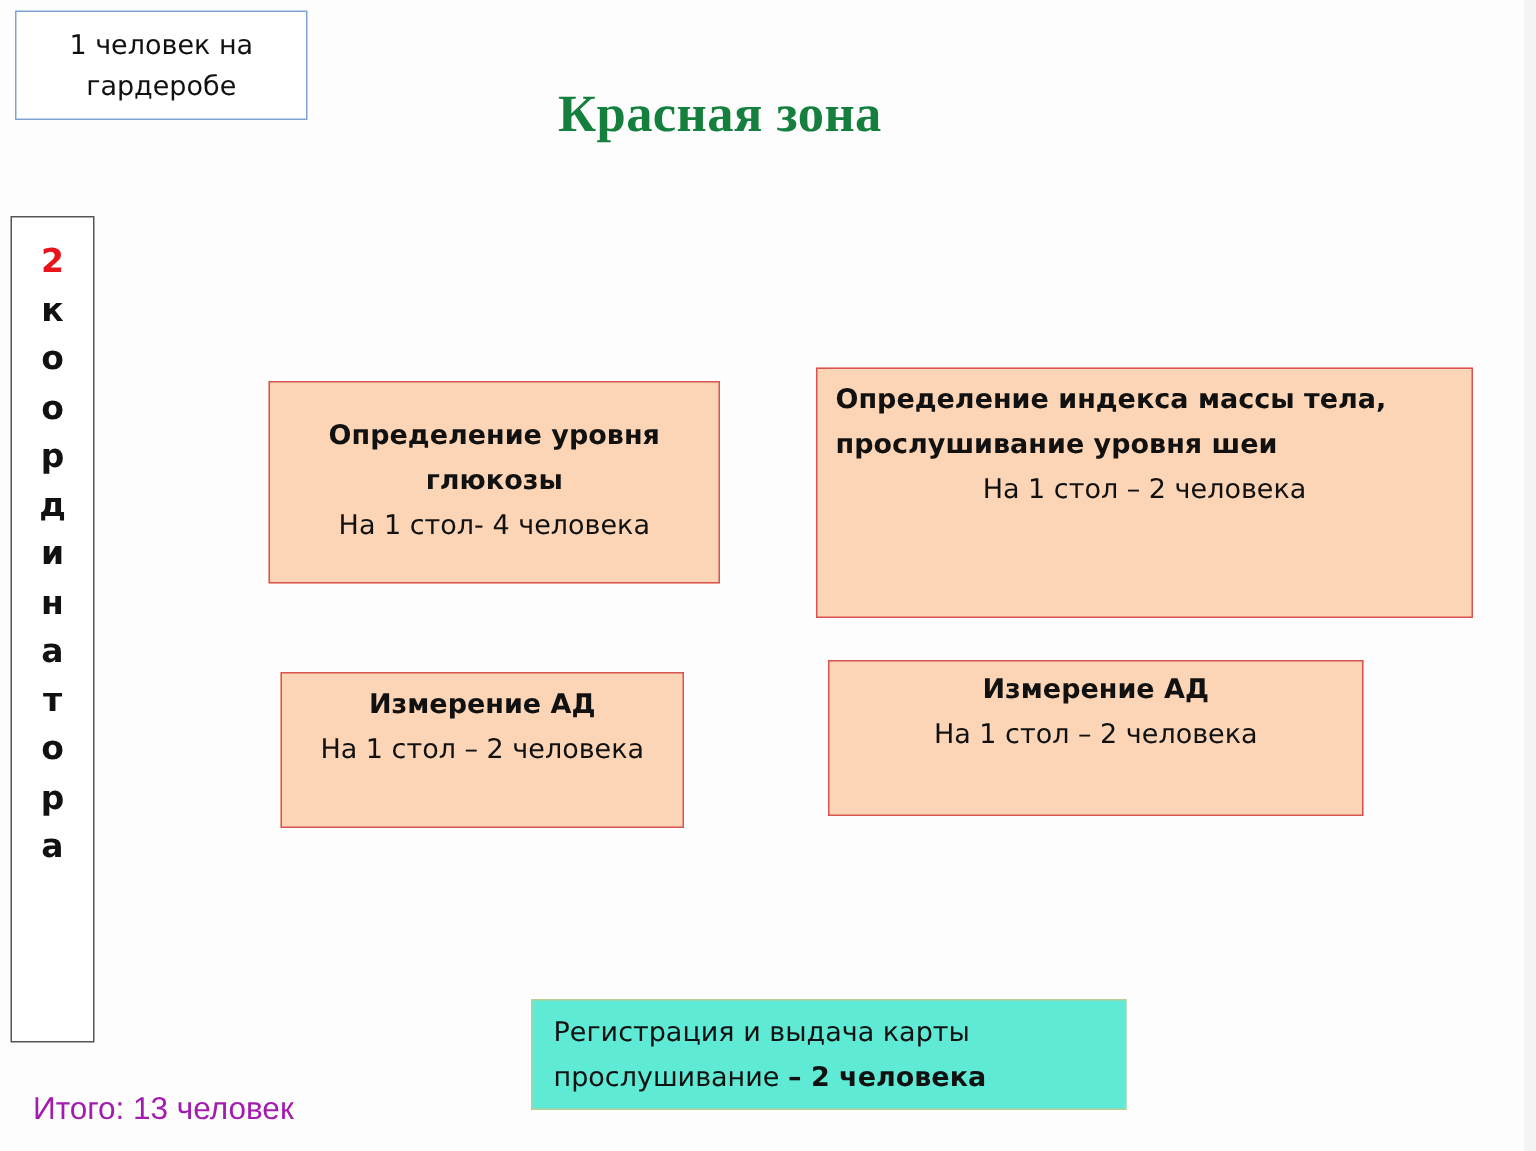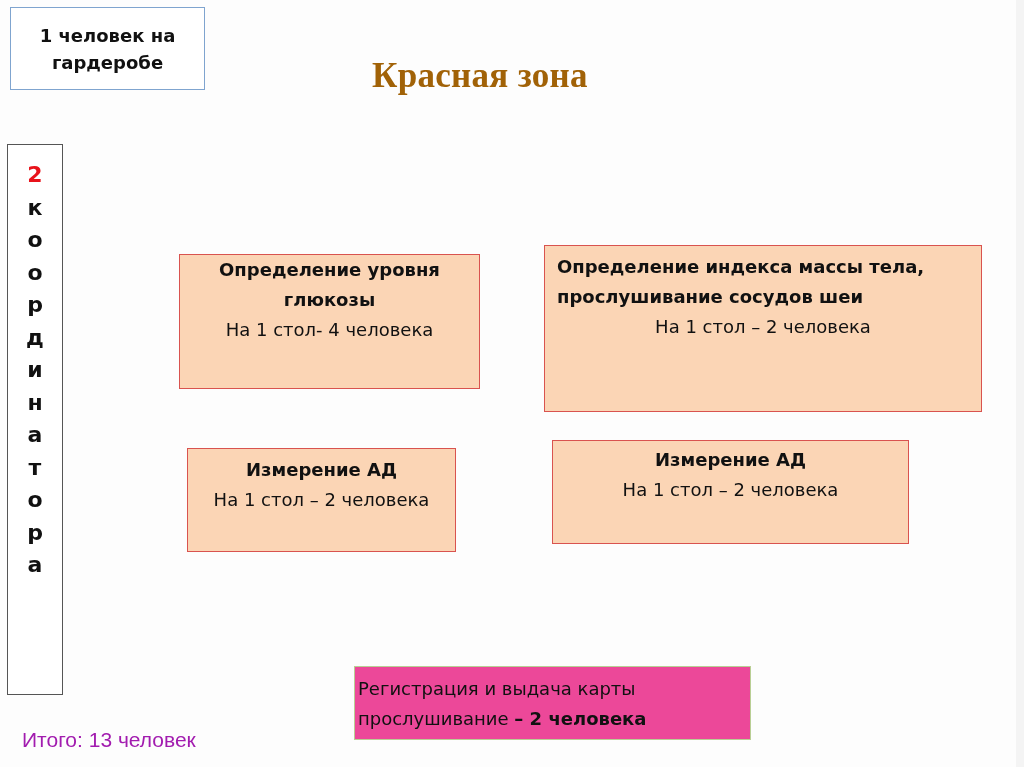--- a/index.html
+++ b/index.html
@@ -5,52 +5,52 @@
     html, body { margin: 0; padding: 0; }
     body {
       width: 1024px; height: 767px; position: relative; overflow: hidden;
       background: #fdfdfd;
       font-family: "DejaVu Sans", "Liberation Sans", sans-serif;
       color: #111;
     }
     .right-strip { position: absolute; left: 1016px; top: 0; width: 8px; height: 767px; background: #f4f4f4; }
     .box { position: absolute; box-sizing: border-box; }
     .wardrobe {
-      left: 10px; top: 7px; width: 195px; height: 83px;
+      left: 10px; top: 7px; width: 195px; height: 73px;
       border: 1.5px solid #7fa4cf; background: #ffffff;
       display: flex; align-items: center; justify-content: center; text-align: center;
-      font-weight: bold; font-size: 18px; line-height: 27px;
+      font-weight: normal; font-size: 18px; line-height: 27px;
     }
     .title {
       position: absolute; left: 372px; top: 56px;
       font-family: "Liberation Serif", "DejaVu Serif", serif;
-      font-weight: bold; font-size: 35px; color: #a16207; letter-spacing: 0.3px;
+      font-weight: bold; font-size: 35px; color: #15803d; letter-spacing: 0.3px;
     }
     .coord {
       left: 7px; top: 144px; width: 56px; height: 551px;
       border: 1.5px solid #555; background: #ffffff;
       display: flex; flex-direction: column; align-items: center; padding-top: 14px;
       font-weight: bold; font-size: 22px;
     }
     .coord span { display: block; height: 32.5px; line-height: 32.5px; }
     .coord .num { color: #e8131b; }
     .station {
       background: #fbd5b5; border: 1.5px solid #d9534f;
       text-align: center; font-size: 18px; line-height: 30px;
     }
     .station .bold { font-weight: bold; }
-    .s1 { left: 179px; top: 254px; width: 301px; height: 135px; padding-top: 0; }
+    .s1 { left: 179px; top: 254px; width: 301px; height: 135px; padding-top: 21px; }
     .s2 { left: 544px; top: 245px; width: 438px; height: 167px; padding-top: 6px; }
     .s2 .bold { text-align: left; padding-left: 12px; }
     .s3 { left: 187px; top: 448px; width: 269px; height: 104px; padding-top: 6px; }
     .s4 { left: 552px; top: 440px; width: 357px; height: 104px; padding-top: 4px; }
     .reg {
       left: 354px; top: 666px; width: 397px; height: 74px;
-      background: #ec4899; border: 1.5px solid #b9cf94;
-      font-size: 18px; line-height: 30px; padding: 7px 0 0 3px;
+      background: #5eead4; border: 1.5px solid #b9cf94;
+      font-size: 18px; line-height: 30px; padding: 7px 0 0 14px;
     }
     .reg .bold { font-weight: bold; margin-top: 32px; }
     .total {
       position: absolute; left: 22px; top: 728px;
       font-family: "Liberation Sans", "DejaVu Sans", sans-serif;
       font-size: 21px; color: #a21caf;
     }
   </style>
 </head>
 <body>
@@ -83,21 +83,21 @@
 </div>
 
 <div class="box station s1">
   <div class="bold">Определение уровня</div>
   <div class="bold">глюкозы</div>
   <div>На 1 стол- 4 человека</div>
 </div>
 
 <div class="box station s2">
   <div class="bold">Определение индекса массы тела,</div>
-  <div class="bold">прослушивание сосудов шеи</div>
+  <div class="bold">прослушивание уровня шеи</div>
   <div>На 1 стол – 2 человека</div>
 </div>
 
 <div class="box station s3">
   <div class="bold">Измерение АД</div>
   <div>На 1 стол – 2 человека</div>
 </div>
 
 <div class="box station s4">
   <div class="bold">Измерение АД</div>

